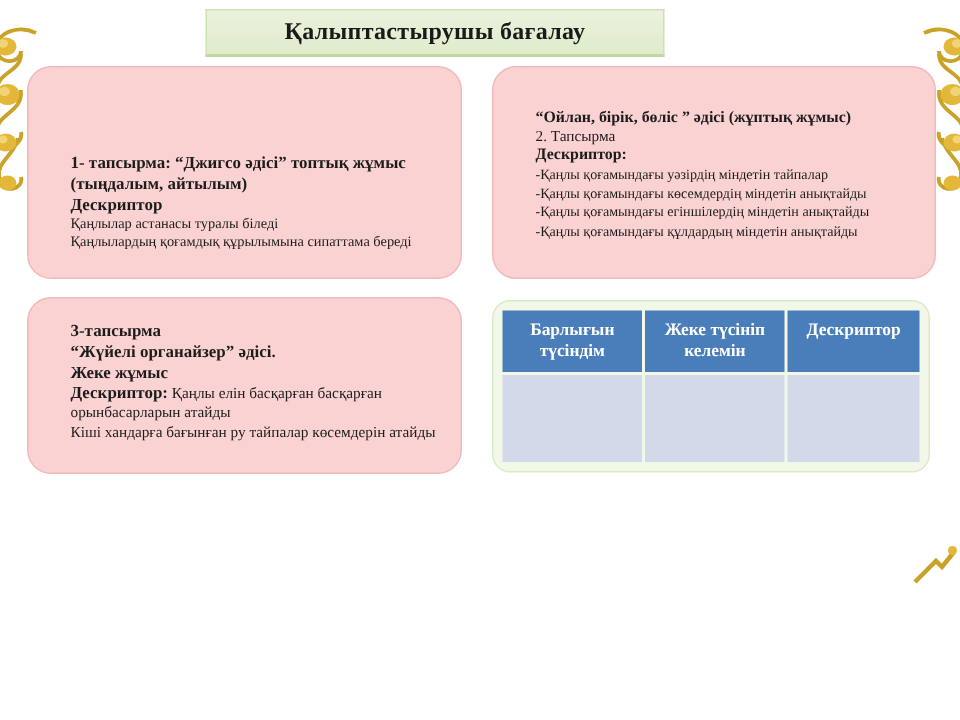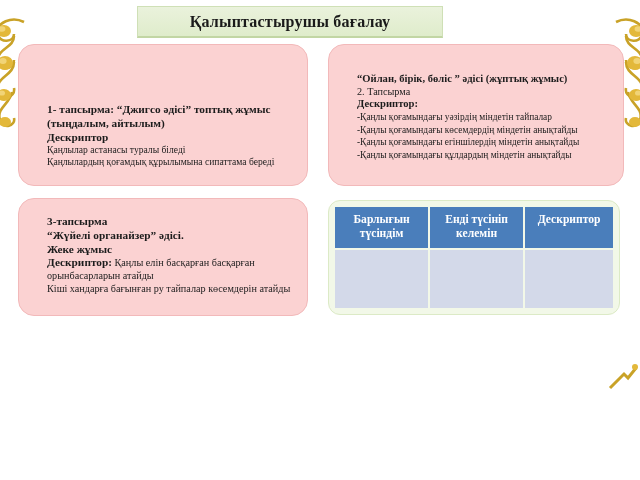--- a/index.html
+++ b/index.html
@@ -236,21 +236,21 @@
         <div class="ln wrapln s10">Кіші хандарға бағынған ру тайпалар көсемдерін атайды</div>
       </div>
     </div>
   </div>
 
   <div class="table-panel">
     <table class="eval">
       <thead>
         <tr>
           <th class="col-a">Барлығын түсіндім</th>
-          <th class="col-b">Енді түсініп келемін</th>
+          <th class="col-b">Жеке түсініп келемін</th>
           <th class="col-c">Дескриптор</th>
         </tr>
       </thead>
       <tbody>
         <tr>
           <td></td>
           <td></td>
           <td></td>
         </tr>
       </tbody>

